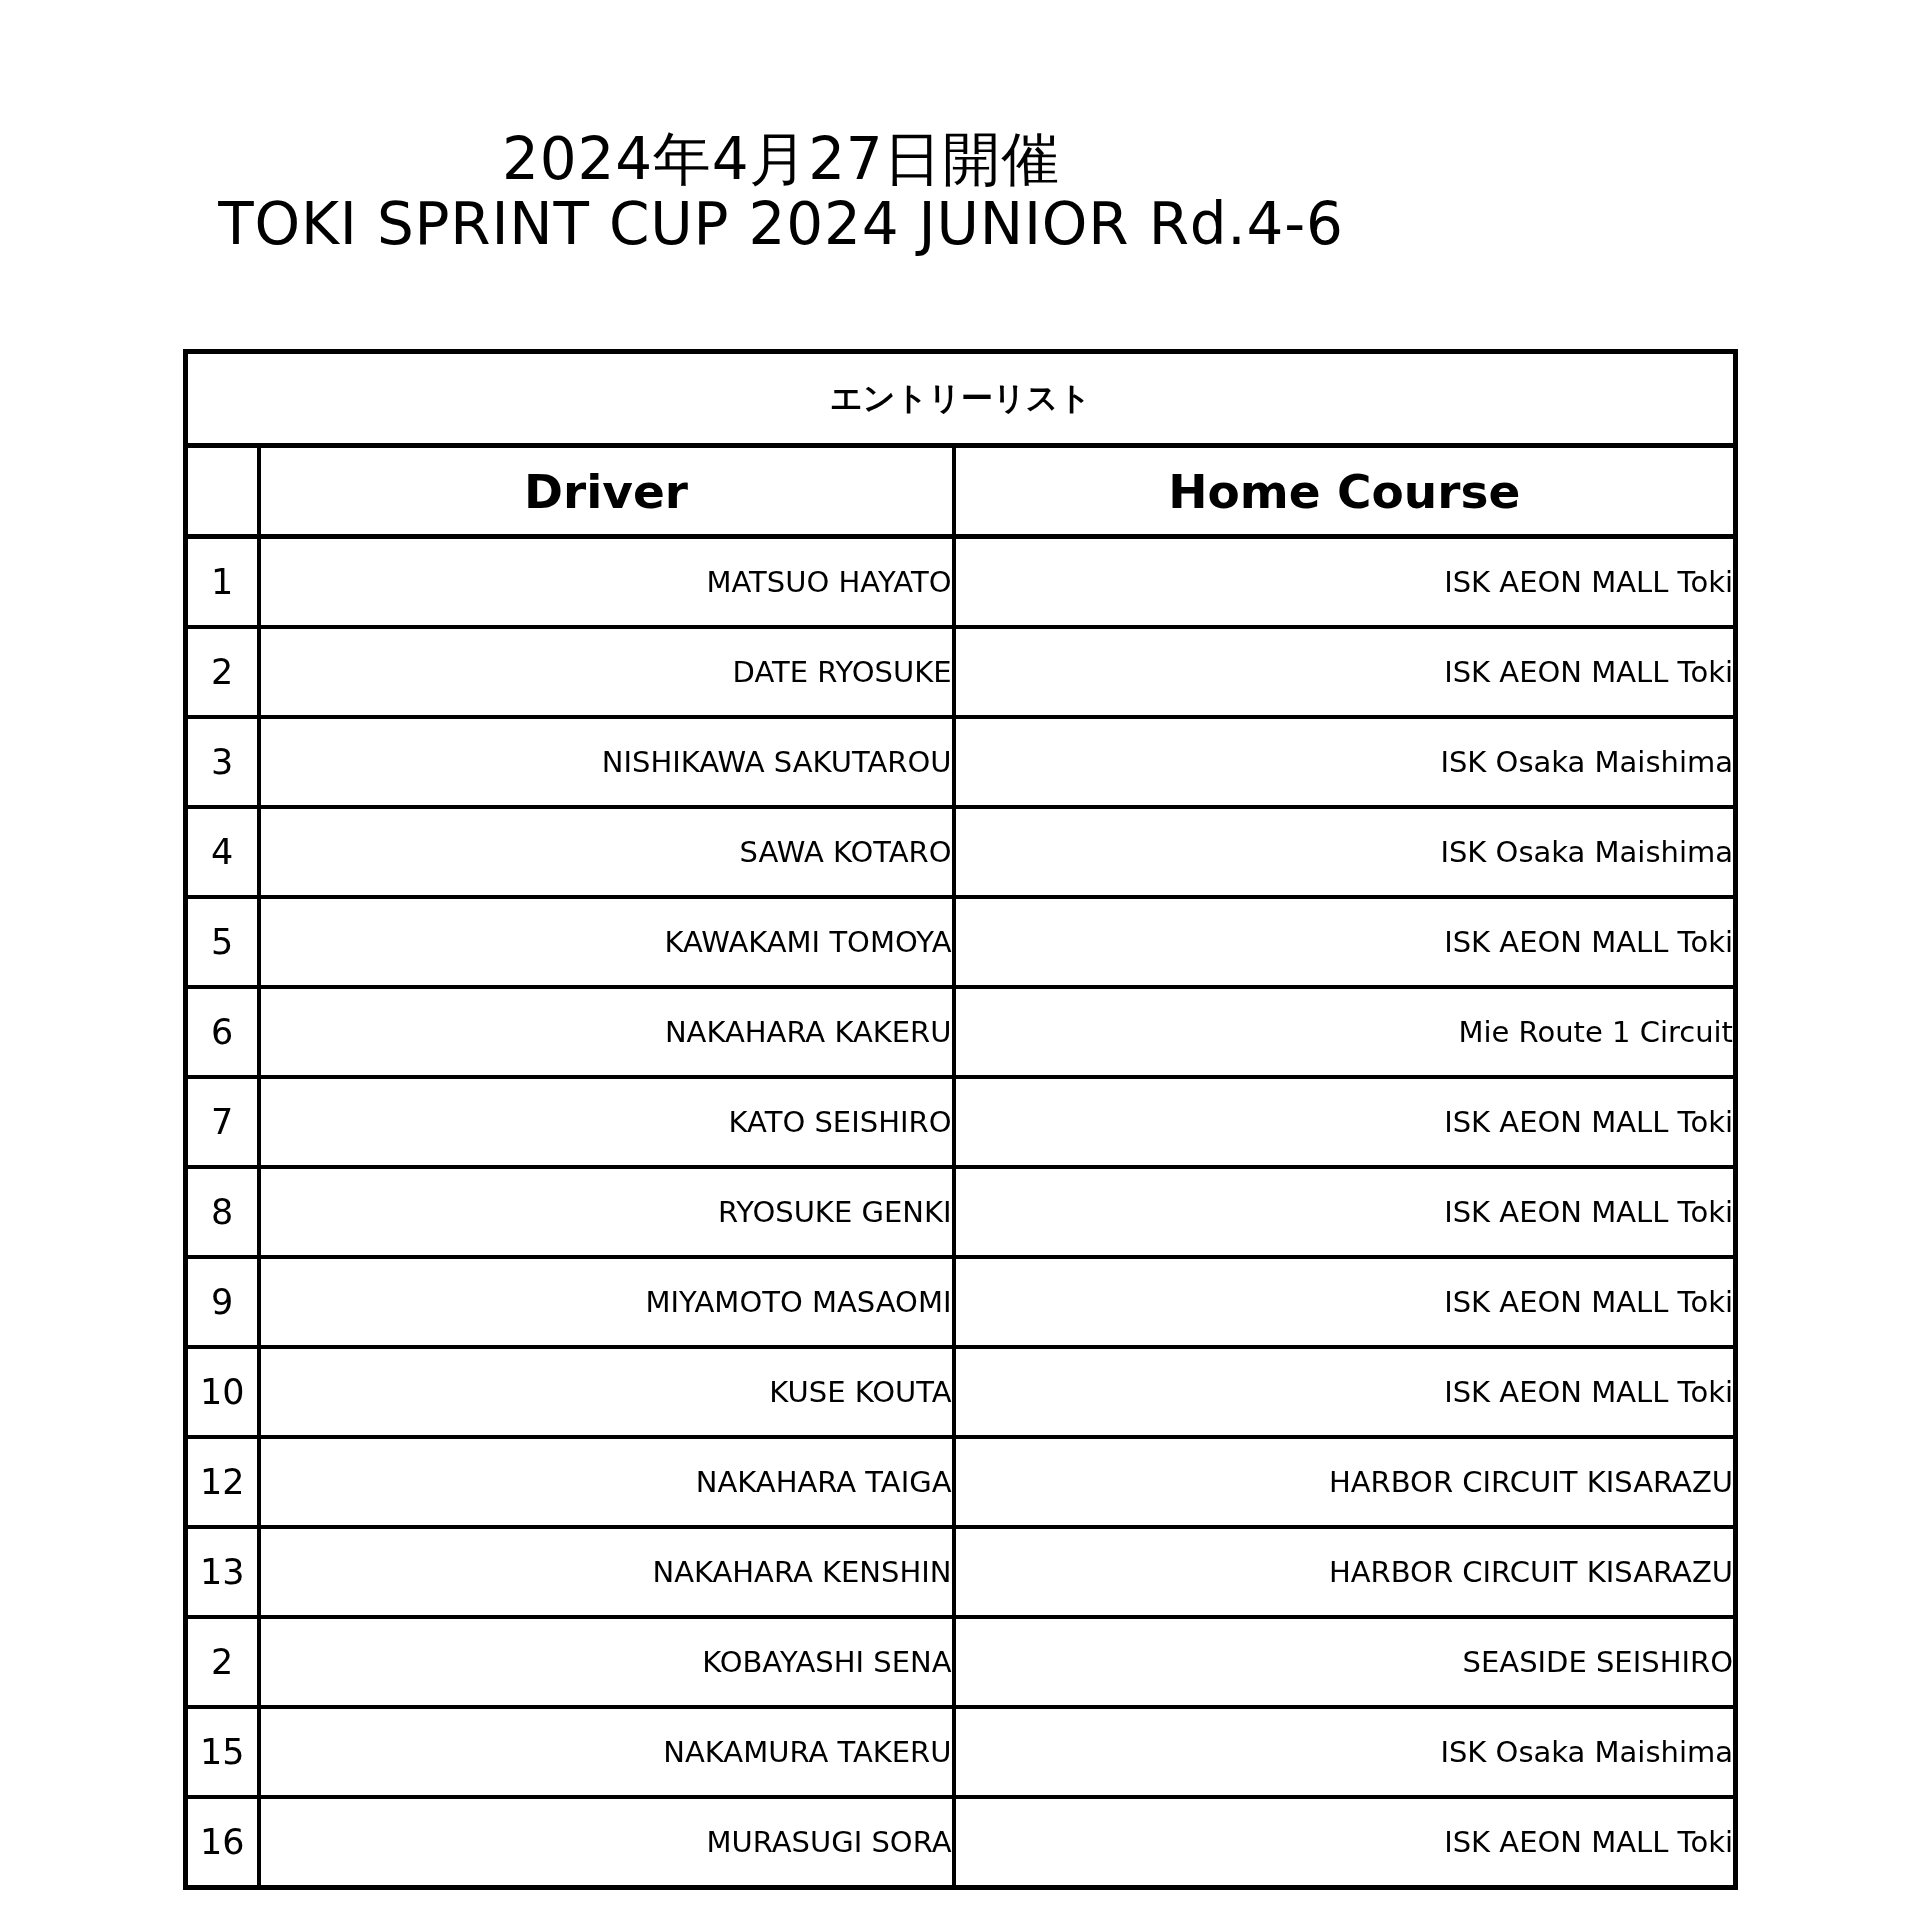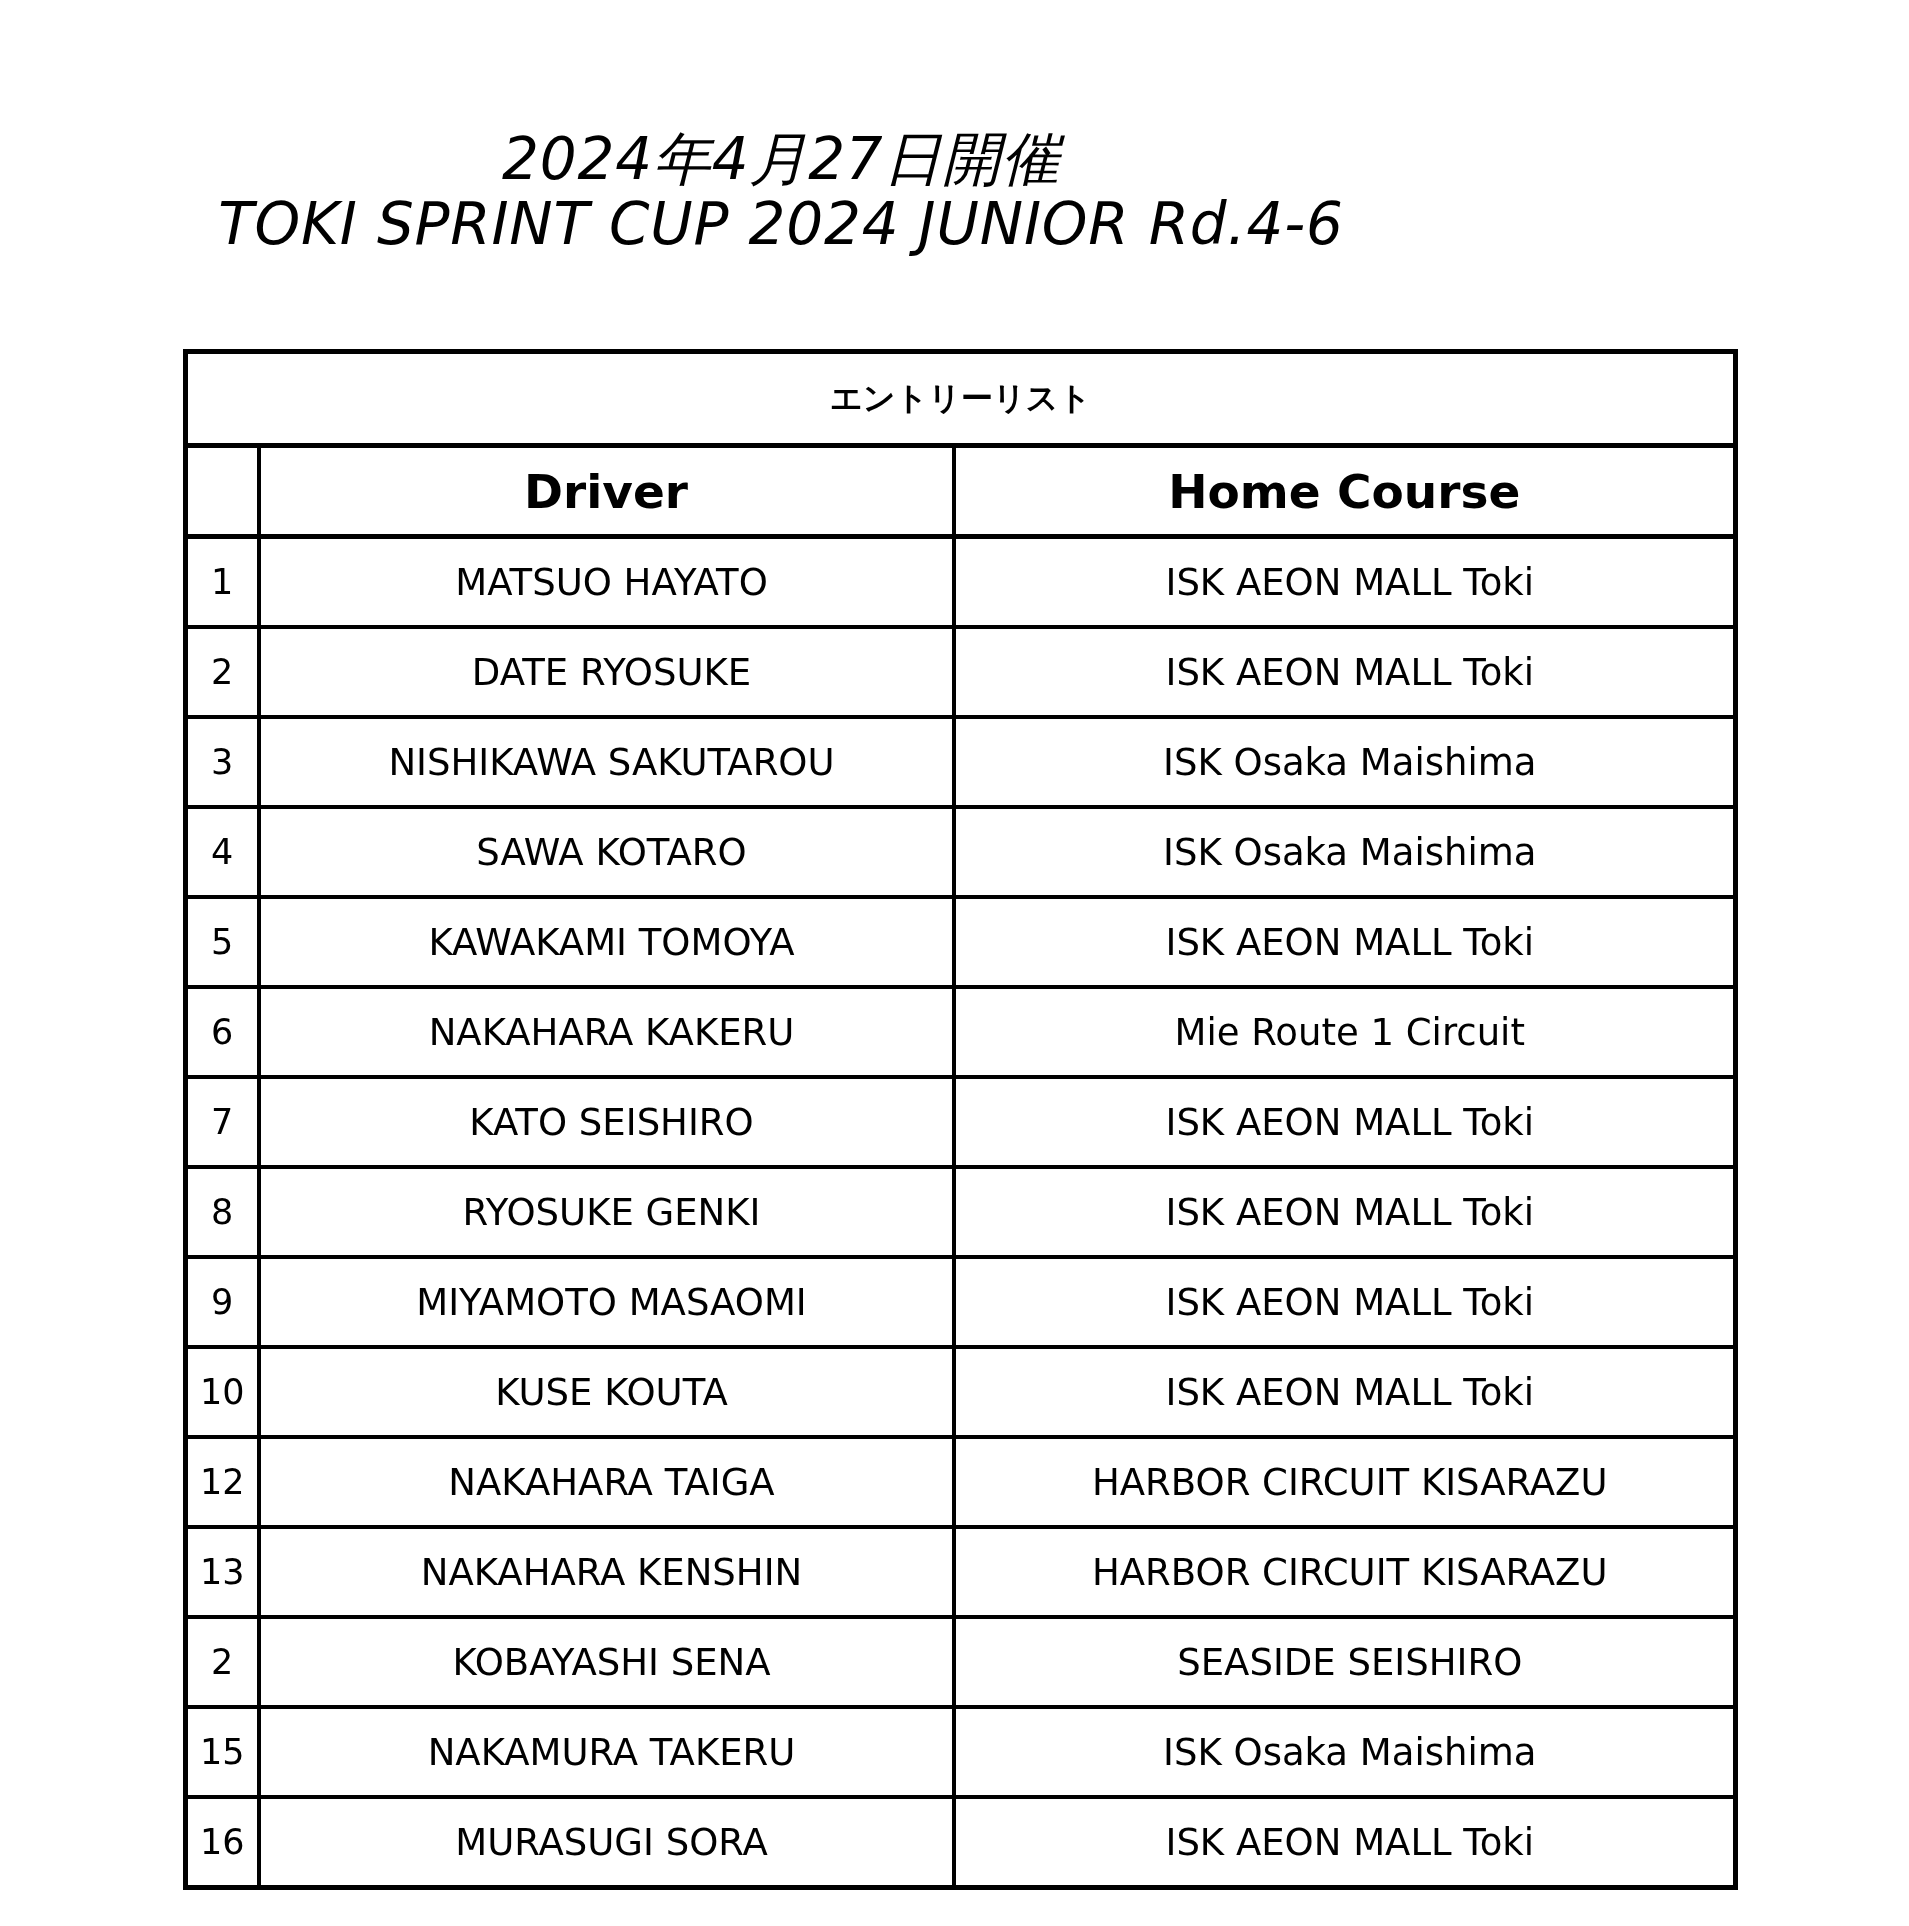--- a/index.html
+++ b/index.html
@@ -14,21 +14,20 @@
       font-family: "DejaVu Sans", "Liberation Sans", sans-serif;
       color: #000000;
       overflow: hidden;
     }
     .title-block {
       position: absolute;
       left: 0;
       top: 127px;
       width: 1562px;
       text-align: center;
-      font-style: italic;
     }
     .title-line {
       font-size: 58px;
       line-height: 65px;
       letter-spacing: 0.8px;
       white-space: nowrap;
     }
     .entry-table {
       position: absolute;
       left: 183px;
@@ -61,22 +60,22 @@
       border-bottom-width: 5.4px;
     }
     .col-no { width: 73px; }
     .col-driver { width: 695px; }
     .col-course { width: 782px; }
     td.no-cell {
       font-size: 35px;
       text-align: center;
     }
     td.driver-cell, td.course-cell {
-      font-size: 37px;
-      text-align: center;
+      font-size: 29px;
+      text-align: right;
       padding-left: 11px;
     }
   </style>
 </head>
 <body>
 
 <div class="title-block">
   <div class="title-line">2024年4月27日開催</div>
   <div class="title-line">TOKI SPRINT CUP 2024 JUNIOR Rd.4-6</div>
 </div>

